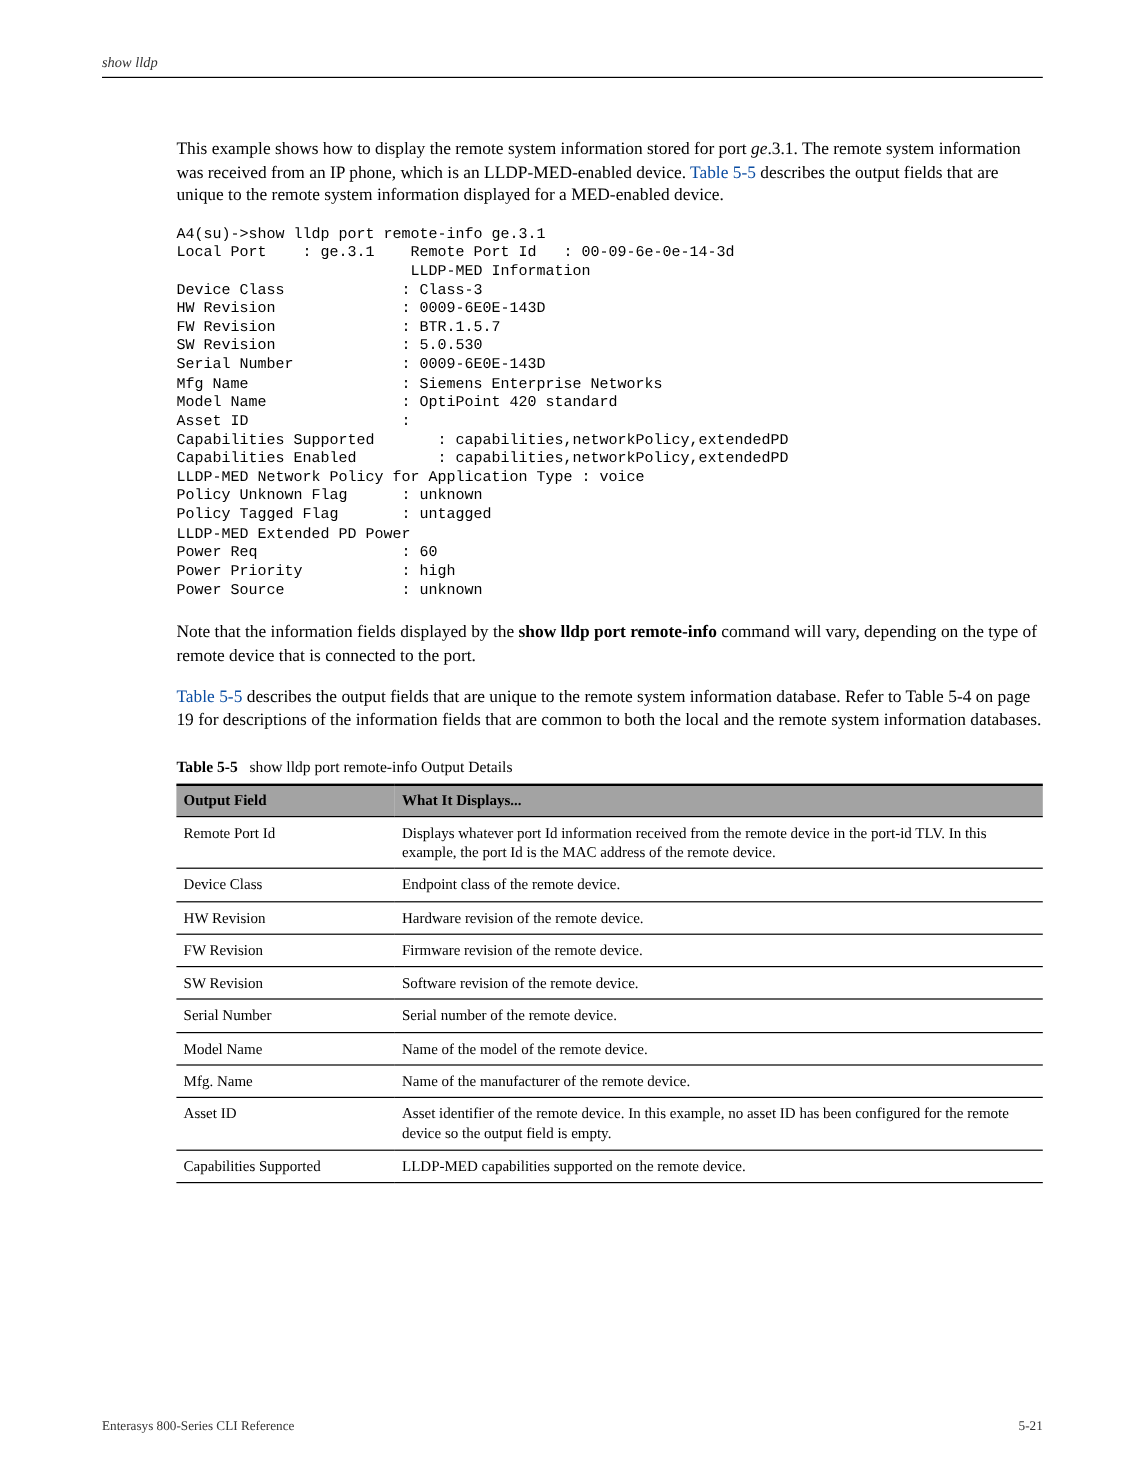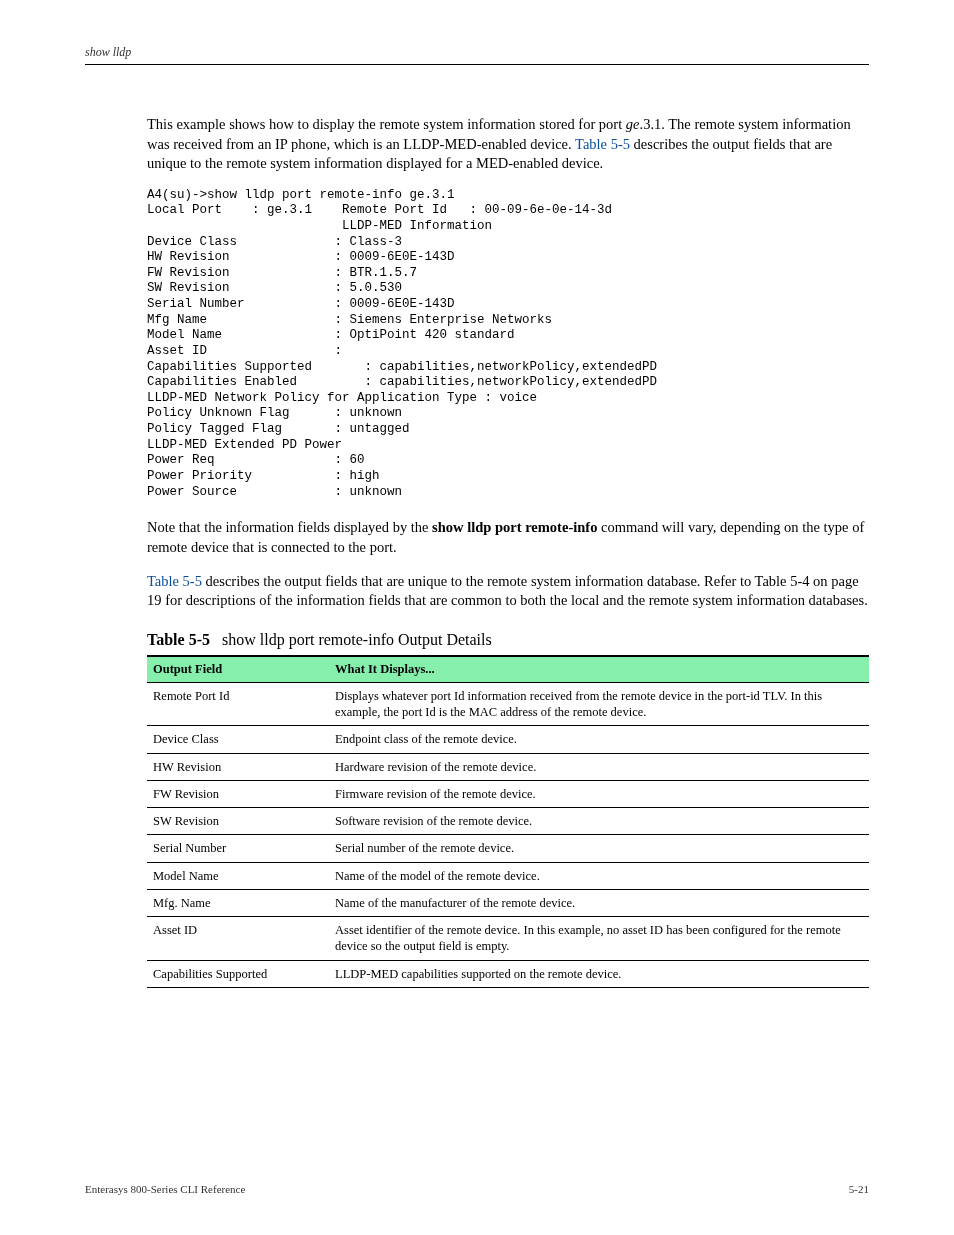--- a/index.html
+++ b/index.html
@@ -37,31 +37,31 @@
   .link { color: #0b4da2; }
   .bold { font-weight: bold; }
   .cli {
     font-family: "Courier New", Courier, monospace;
     font-size: 12.5px;
     line-height: 1.25;
     white-space: pre;
     margin: 14px 0 18px 0;
   }
   .table-caption {
-    font-size: 16px;
+    font-size: 13px;
     margin: 20px 0 6px 0;
   }
   .table-caption .tnum { font-weight: bold; }
   table.db {
     width: 100%;
     border-collapse: collapse;
     font-size: 12.5px;
   }
   table.db thead th {
-    background: #86efac;
+    background: #a3a3a3;
     font-weight: bold;
     text-align: left;
     padding: 5px 6px;
     border-top: 2px solid #000;
     border-bottom: 1px solid #000;
   }
   table.db tbody td {
     padding: 5px 6px;
     border-bottom: 1px solid #000;
     vertical-align: top;

